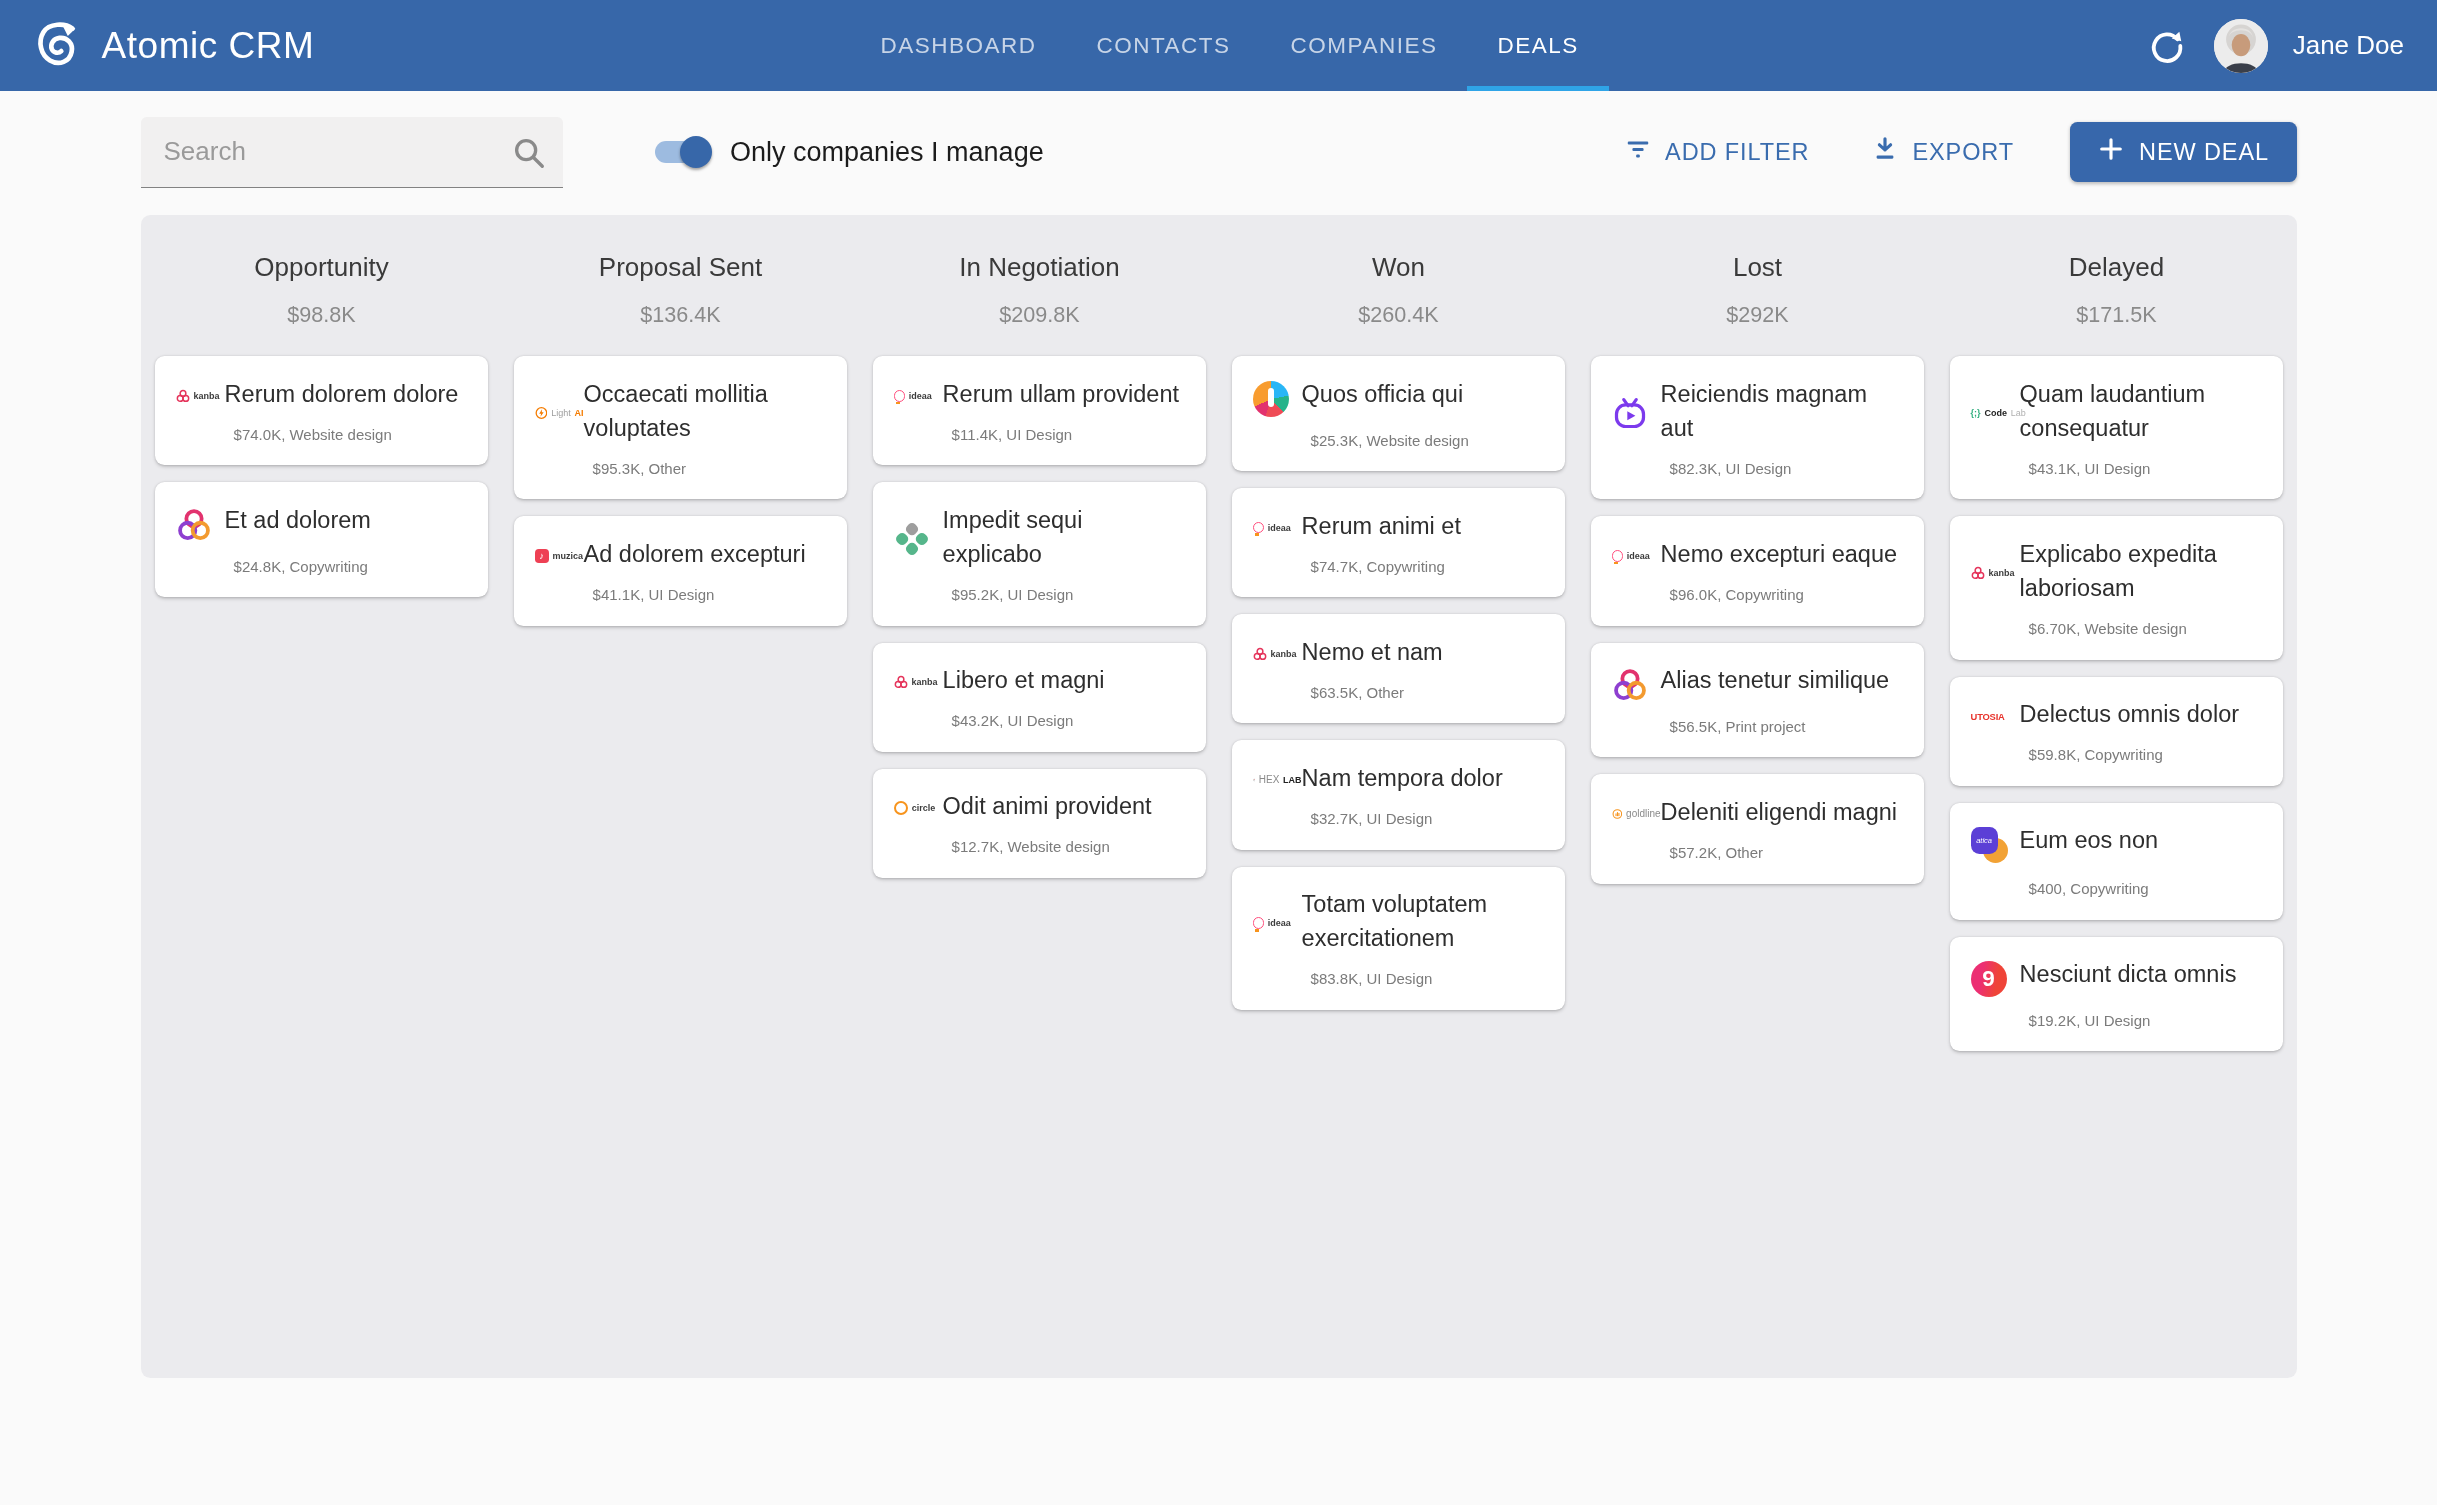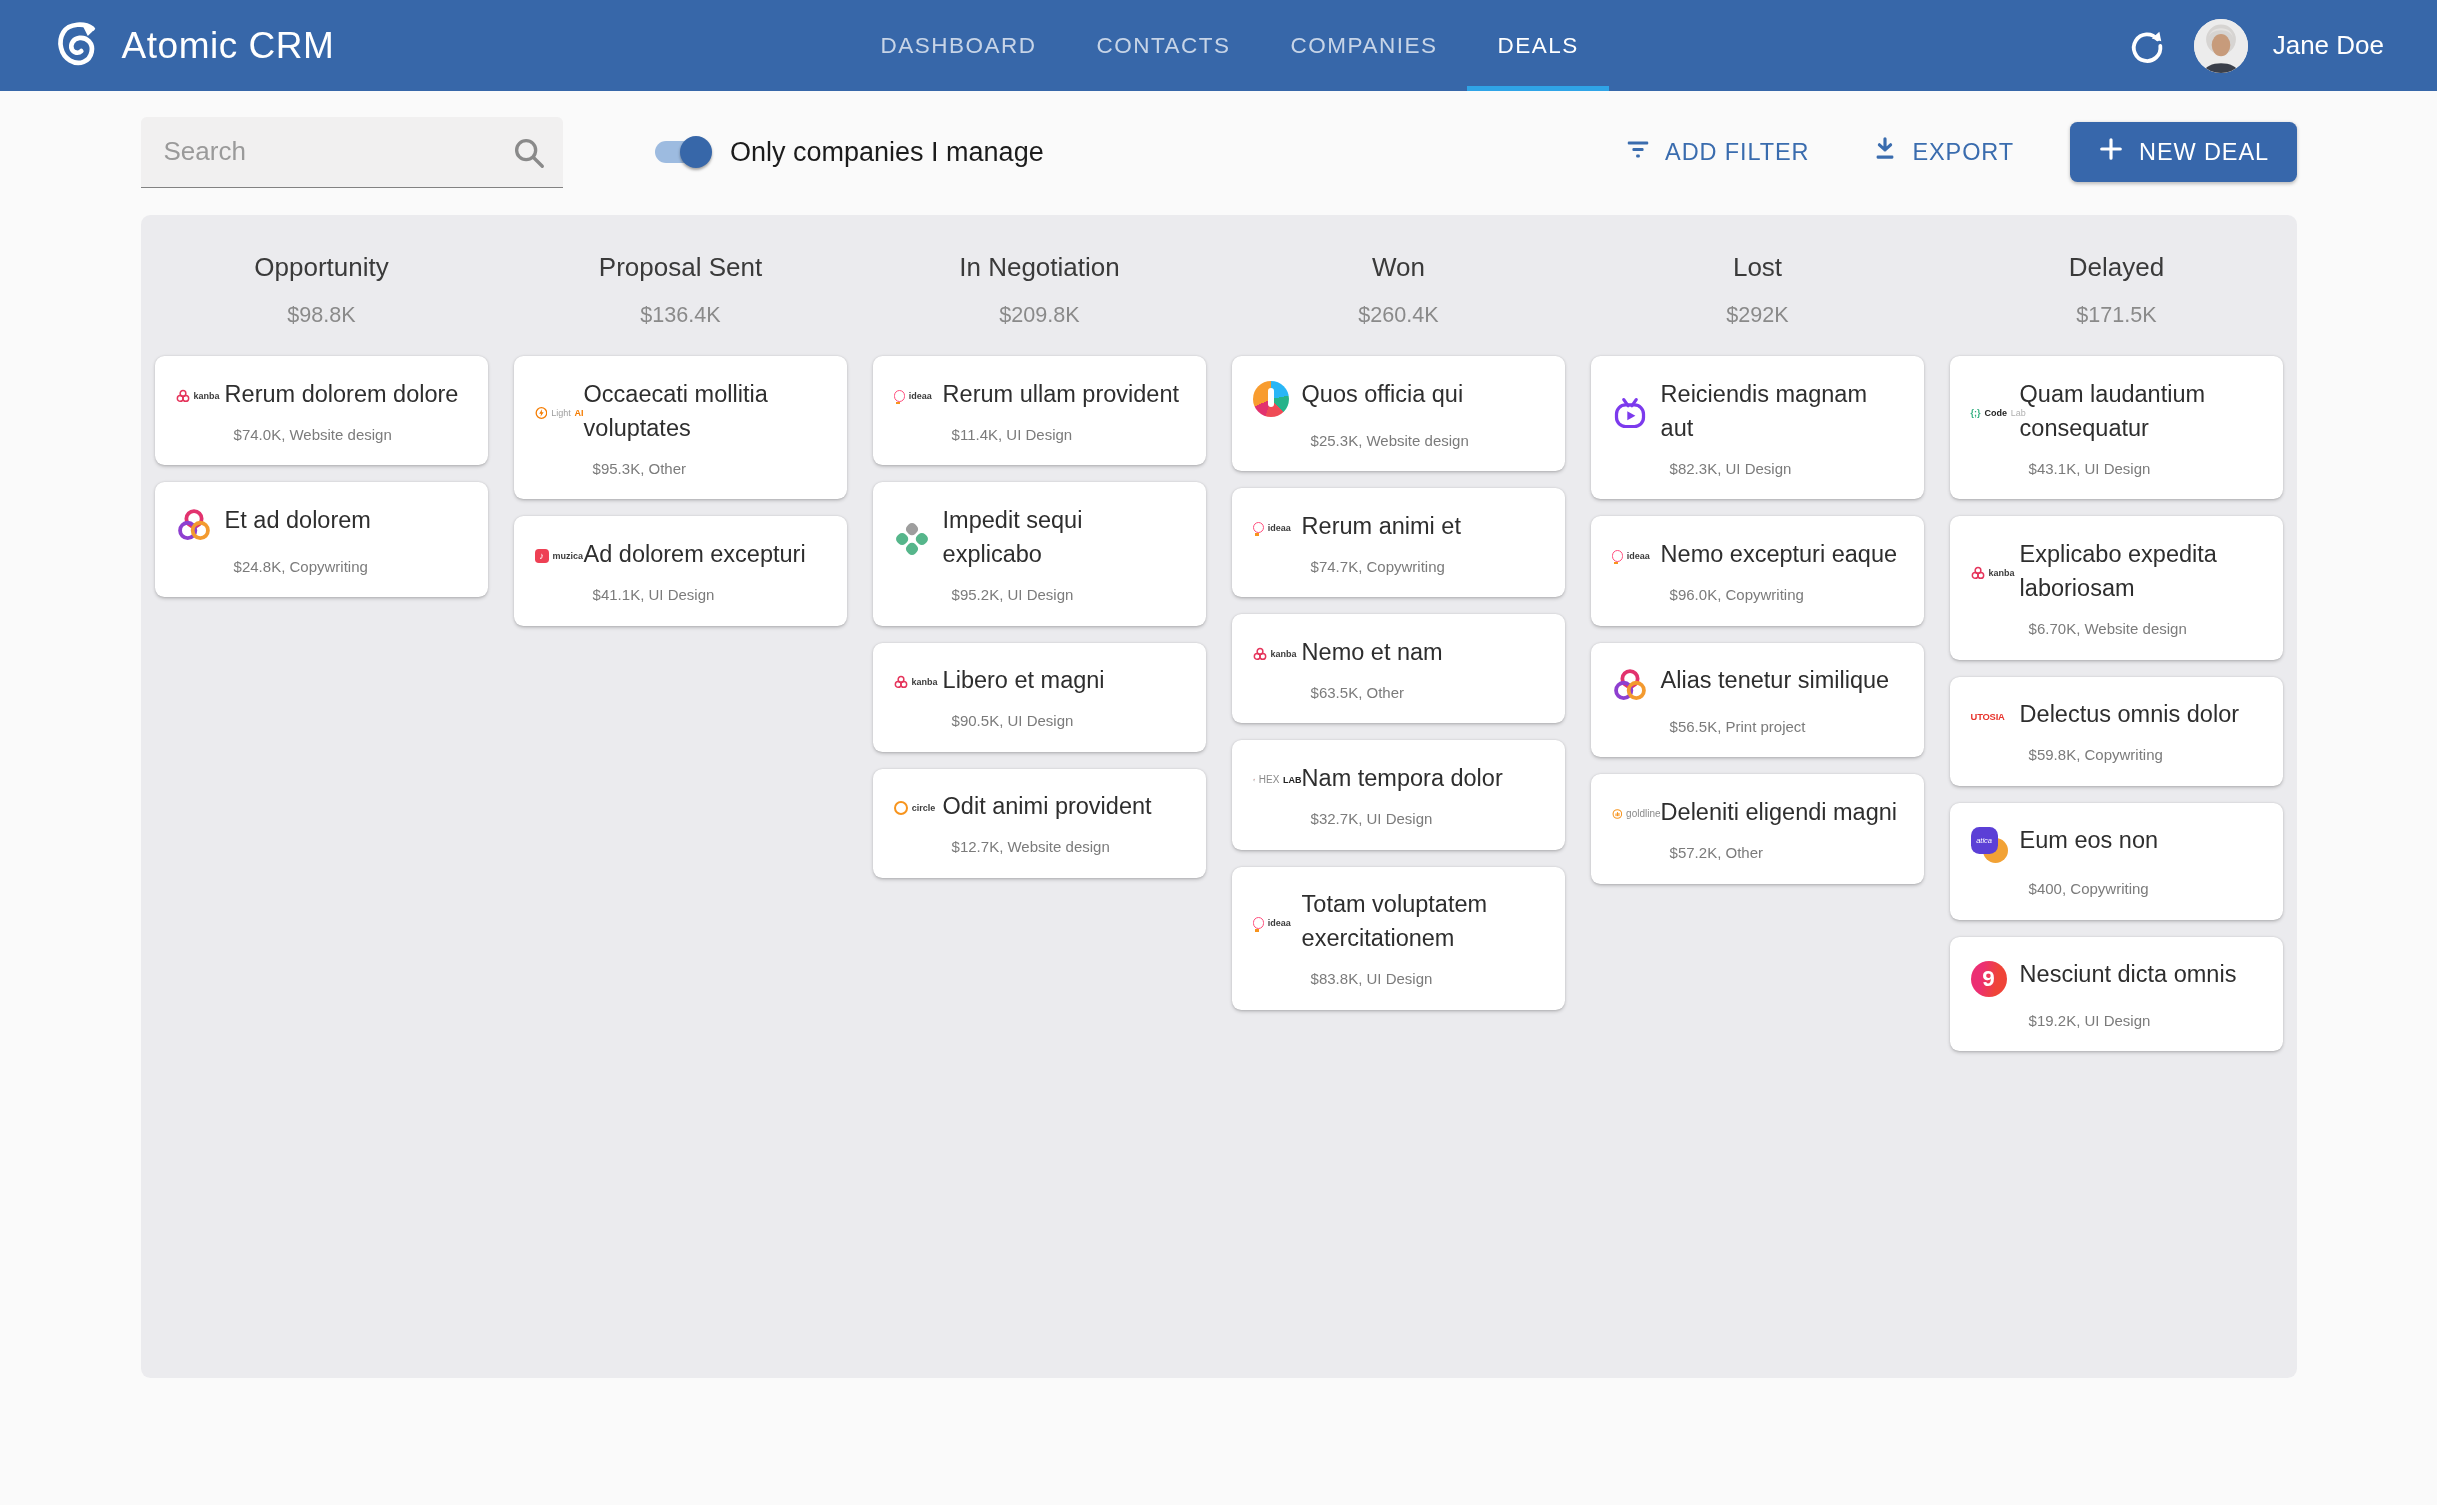--- a/index.html
+++ b/index.html
@@ -5,21 +5,21 @@
   html,body{margin:0;padding:0;}
   body{
     width:2438px;height:1505px;overflow:hidden;
     background:#fafafa;
     font-family:"Liberation Sans","DejaVu Sans",sans-serif;
     -webkit-font-smoothing:antialiased;
   }
   
   .app-header{
     height:91px;background:#3767a9;display:flex;align-items:stretch;
-    padding:0 54px;box-sizing:border-box;
+    padding:0 34px;box-sizing:border-box;
   }
   .brand{display:flex;align-items:center;gap:20.6px;}
   .brand-title{color:#fff;font-size:37px;font-weight:400;letter-spacing:0.5px;}
   .nav{flex:1;display:flex;justify-content:center;align-items:stretch;}
   .nav-tab{
     position:relative;display:flex;align-items:center;
     padding:0 30px;color:rgba(255,255,255,.72);
     font-size:22.5px;font-weight:500;letter-spacing:1.5px;cursor:pointer;
   }
   .nav-tab.active{color:#fff;}
@@ -313,21 +313,21 @@
           <svg width="14" height="14" viewBox="0 0 20 20">
               <g fill="none" stroke="#e5345b" stroke-width="2.1">
                 <circle cx="10" cy="6.3" r="4.1"></circle>
                 <circle cx="6" cy="13.4" r="4.1"></circle>
                 <circle cx="14" cy="13.4" r="4.1"></circle>
               </g>
             </svg>
           <span class="lg-text">kanba</span>
         </span>
         <h3 class="card-title">Libero et magni</h3>
-        <p class="card-sub">$90.5K, UI Design</p>
+        <p class="card-sub">$43.2K, UI Design</p>
       </article>
       <article class="card">
         <span class="logo-box">
           <span class="g-ring"></span>
           <span class="lg-text">circle</span>
         </span>
         <h3 class="card-title">Odit animi provident</h3>
         <p class="card-sub">$12.7K, Website design</p>
       </article>
     </div>

